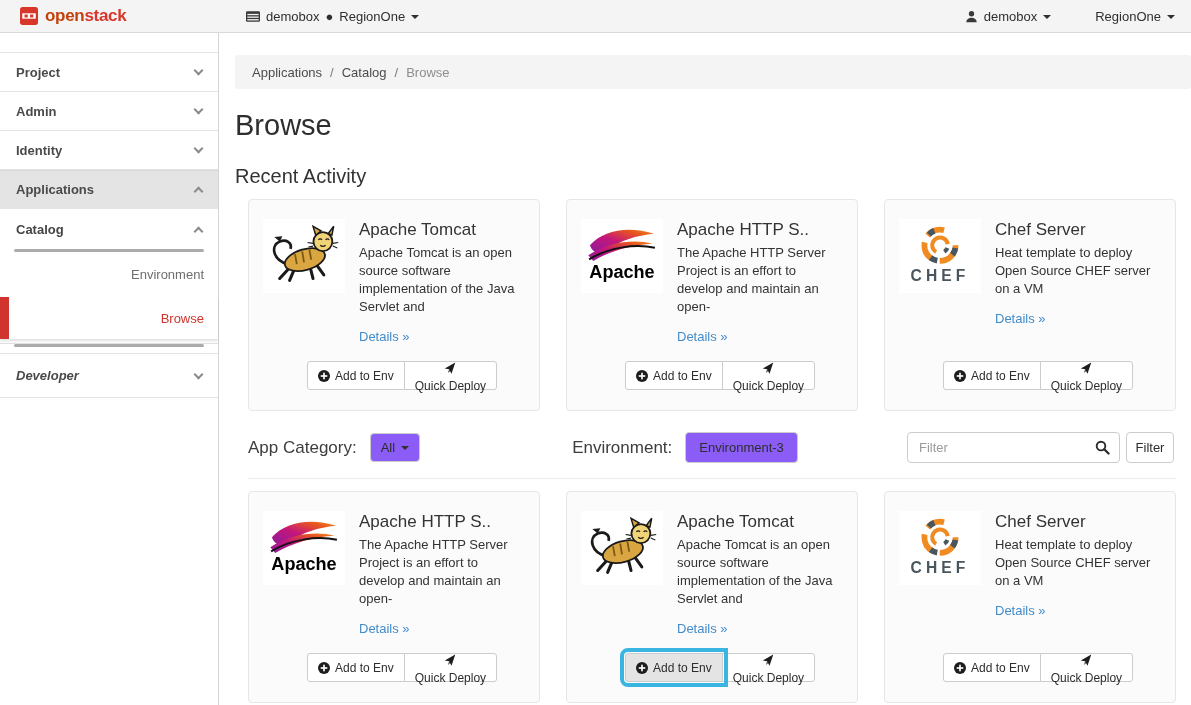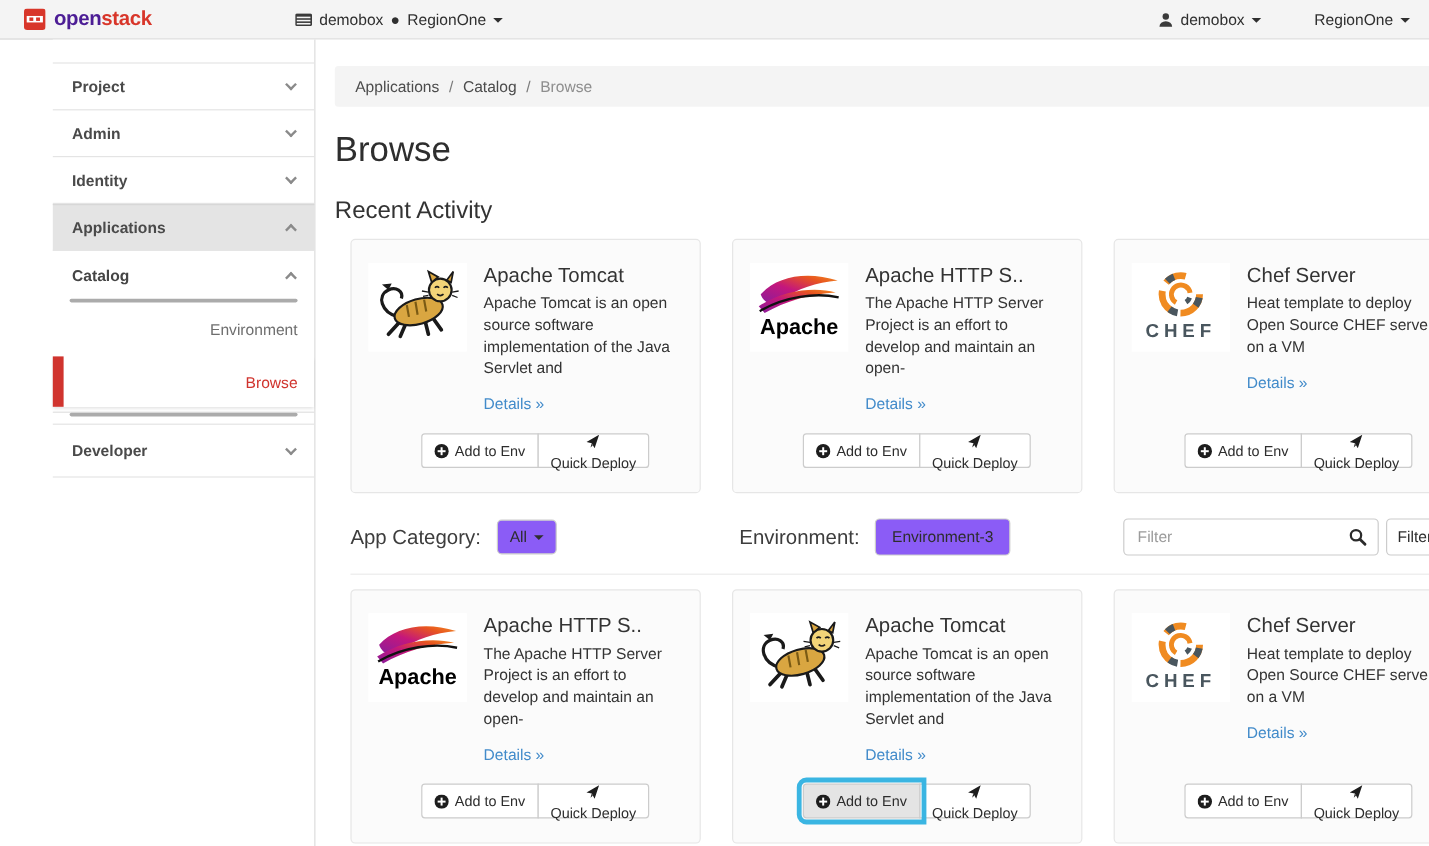--- a/index.html
+++ b/index.html
@@ -9,30 +9,30 @@
     font-family:"Liberation Sans", sans-serif;
     background:#fff; color:#333;
   }
   
   .navbar {
     height:33px; background:#f4f4f4; border-bottom:1px solid #d9d9d9;
     display:flex; align-items:center;
   }
   .brand { width:219px; padding-left:20px; display:flex; align-items:center; gap:7px; }
   .brand-text { font-size:17px; font-weight:600; letter-spacing:-0.3px; }
-  .word-open { color:#4c1d95;text-align:center; }
+  .word-open { color:#c2410c;text-align:center; }
   .word-stack { color:#d8362a; }
   .nav-context { display:flex; align-items:center; gap:6px; font-size:13px; color:#2f2f2f; margin-left:27px; }
   .nav-right { margin-left:auto; display:flex; align-items:center; gap:44px; padding-right:16px; font-size:13px; color:#2f2f2f; }
   .nav-group { display:flex; align-items:center; gap:6px; cursor:pointer; }
   .caret { width:0; height:0; border-left:4px solid transparent; border-right:4px solid transparent; border-top:4px solid #2f2f2f; display:inline-block; margin-top:1px; }
   .dot { font-size:13px; }
 
   
-  .layout { display:flex; height:672px;padding-left:44px; }
+  .layout { display:flex; height:672px; }
 
   
   .sidebar { width:219px; background:#fff; border-right:1px solid #d4d4d4; font-size:13px; flex:none; }
   .side-strip { height:20px; border-bottom:1px solid #e4e4e4; }
   .side-item {
     height:39px; border-bottom:1px solid #e4e4e4; display:flex; align-items:center;
     justify-content:space-between; padding:0 16px; font-weight:bold; color:#4a4a4a; cursor:pointer;
   }
   .side-item.applications { background:#e4e4e4; border-top:1px solid #d7d7d7; }
   .chev { width:7px; height:7px; border-right:2px solid #8a8a8a; border-bottom:2px solid #8a8a8a; display:inline-block; }
@@ -174,21 +174,21 @@
     <div class="sub-item">
       <span>Environment</span>
     </div>
     <div class="sub-item active">
       <span>Browse</span>
     </div>
     <div class="group-sep"></div>
     <div class="manage-wrap">
       <div class="thick-bar"></div>
     </div>
-    <div class="side-item" style="height:44px;">
+    <div class="side-item" style="height:44px;font-style:italic;">
       <span>Developer</span>
       <span class="chev down"></span>
     </div>
   </div>
 
   <div class="main">
     <div class="breadcrumb">
       <span class="crumb-link">Applications</span>
       <span class="crumb-sep">/</span>
       <span class="crumb-link">Catalog</span>

